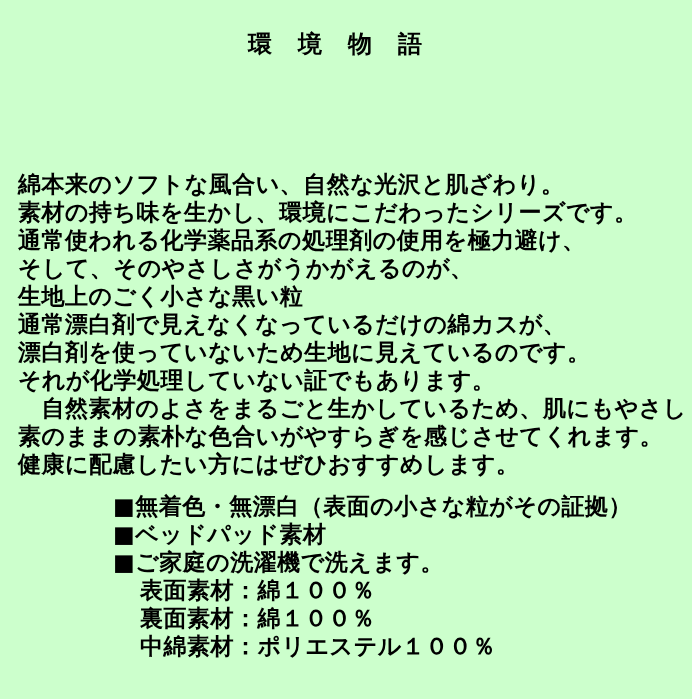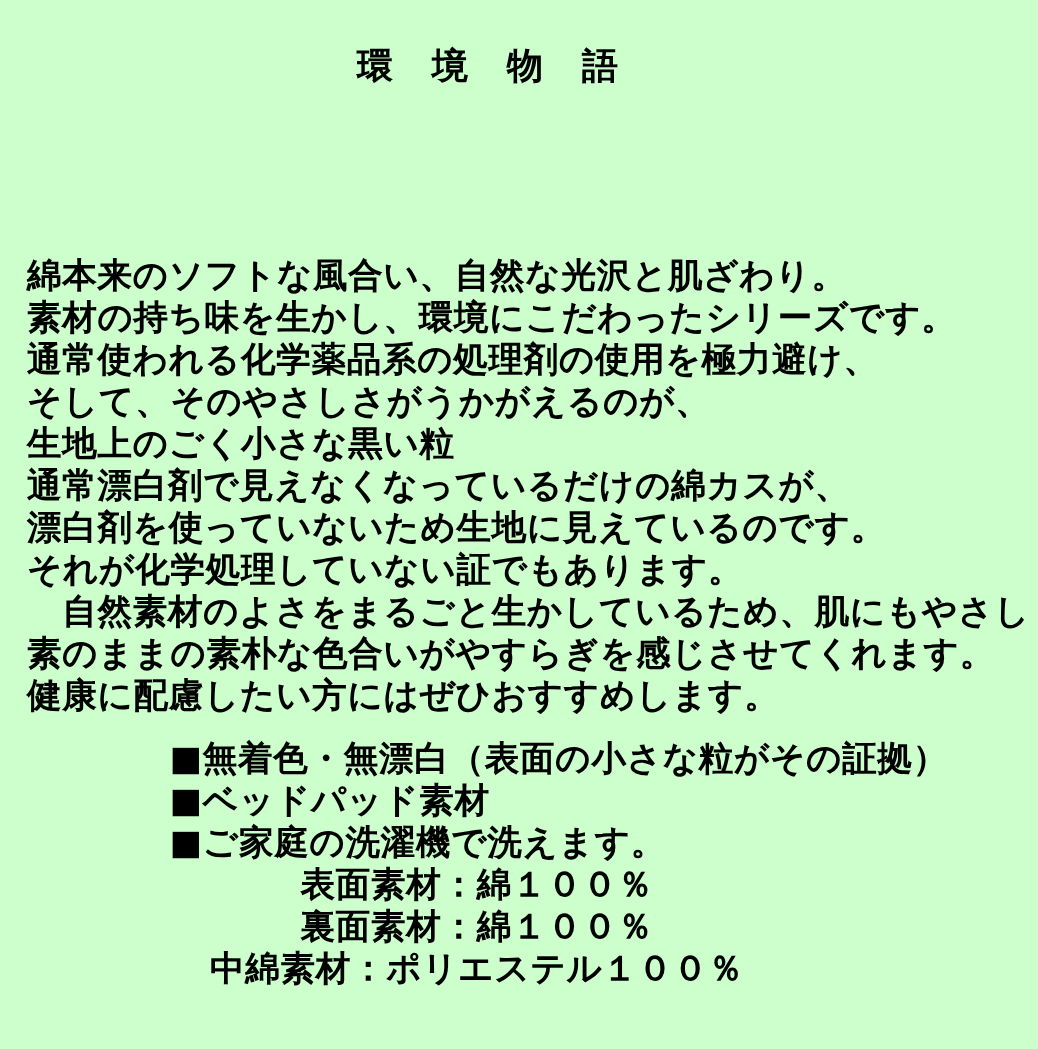--- a/index.html
+++ b/index.html
@@ -18,29 +18,29 @@
   }
   .line {
     white-space: pre;
     font-size: 23px;
     line-height: 28px;
     letter-spacing: 0.5px;
   }
   .title {
     position: absolute;
     top: 31px;
-    left: 238px;
+    left: 248px;
     font-size: 24px;
     line-height: 26px;
     letter-spacing: 1px;
   }
   .intro   { position: absolute; top: 86px;  left: 18px; }
   .body-p  { position: absolute; top: 170px; left: 18px; }
   .features{ position: absolute; top: 492px; left: 113px; }
-  .materials{ position: absolute; top: 576px; left: 140px; text-align: center; }
+  .materials{ position: absolute; top: 576px; left: 140px; }
   .bullet-mark { display: inline; }
 </style>
 </head>
 <body>
 
 <div class="page">
 
   <div class="title line">環　境　物　語</div>
 
   <div class="intro">

